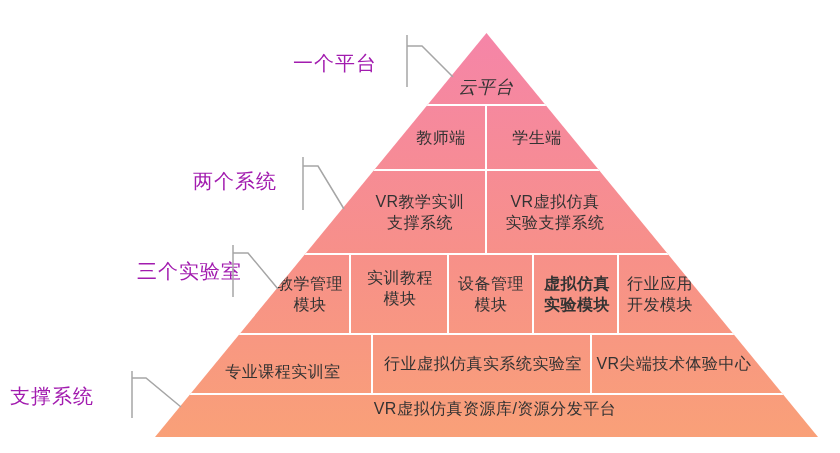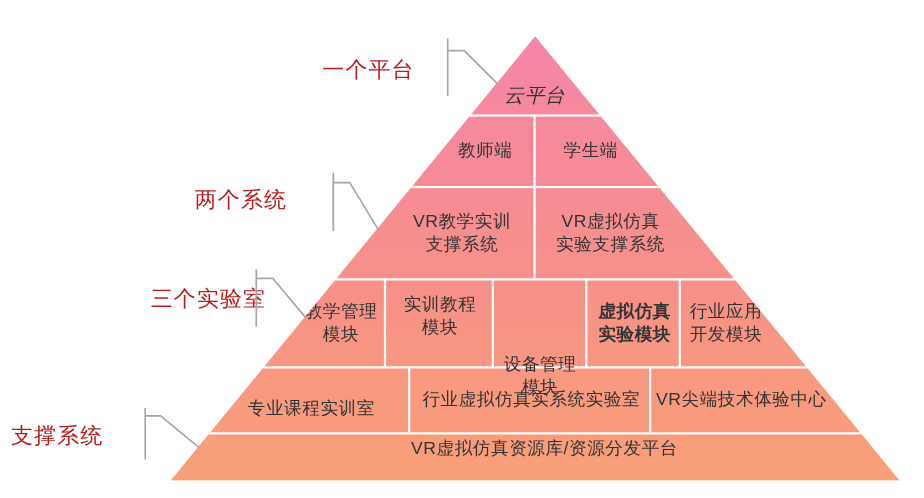--- a/index.html
+++ b/index.html
@@ -16,21 +16,21 @@
   .divider{position:absolute;background:#ffffff;}
   .divider.h{left:0;width:100%;height:2px;}
   .divider.v{width:2px;}
   .cell{
     position:absolute;display:flex;align-items:center;justify-content:center;
     text-align:center;white-space:pre-line;color:#333333;
     font-size:16px;line-height:21px;letter-spacing:0.5px;
   }
   .cell.big{font-size:18px;}
   .side-label{
-    position:absolute;color:#b91c1c;font-size:20px;letter-spacing:1px;
+    position:absolute;color:#a21caf;font-size:20px;letter-spacing:1px;
     white-space:nowrap;
     font-family:Liberation Mono, monospace;
   }
   .callouts{position:absolute;left:0;top:0;width:840px;height:453px;pointer-events:none;}
 </style>
 </head>
 <body>
 
 <div class="stage">
 
@@ -57,36 +57,36 @@
 
     <div class="cell" style="left:190px;top:137px;width:150px;height:83px;">VR教学实训
 支撑系统</div>
     <div class="cell" style="left:325px;top:137px;width:150px;height:83px;">VR虚拟仿真
 实验支撑系统</div>
 
     <div class="cell" style="left:109px;top:221px;width:92px;height:79px;">教学管理
 模块</div>
     <div class="cell" style="left:199px;top:221px;width:92px;height:67px;">实训教程
 模块</div>
-    <div class="cell" style="left:290px;top:221px;width:92px;height:79px;margin-top:48px;">设备管理
+    <div class="cell" style="left:290px;top:221px;width:92px;height:79px;">设备管理
 模块</div>
     <div class="cell" style="left:376px;top:221px;width:92px;height:79px;font-weight:bold;">虚拟仿真
 实验模块</div>
     <div class="cell" style="left:459px;top:221px;width:92px;height:79px;">行业应用
 开发模块</div>
 
     <div class="cell" style="left:38px;top:301px;width:180px;height:75px;">专业课程实训室</div>
     <div class="cell" style="left:218px;top:301px;width:220px;height:59px;">行业虚拟仿真实系统实验室</div>
     <div class="cell" style="left:419px;top:301px;width:200px;height:59px;">VR尖端技术体验中心</div>
 
     <div class="cell" style="left:190px;top:361px;width:300px;height:28px;">VR虚拟仿真资源库/资源分发平台</div>
   </div>
 
   <div class="side-label" style="left:293px;top:50px;">一个平台</div>
-  <div class="side-label" style="left:177px;top:168px;">两个系统</div>
+  <div class="side-label" style="left:193px;top:168px;">两个系统</div>
   <div class="side-label" style="left:101px;top:258px;margin-left:36px;">三个实验室</div>
   <div class="side-label" style="left:10px;top:383px;">支撑系统</div>
 
   <svg class="callouts" viewBox="0 0 840 453">
     <g stroke="#a6a6a6" stroke-width="1.5" fill="none">
       <path d="M407 87 L407 35 M407 46 L422 46 L453 77"></path>
       <path d="M303 210 L303 157 M303 166 L318 166 L344 209"></path>
       <path d="M233 297 L233 245 M233 253 L248 253 L278 289"></path>
       <path d="M132 418 L132 371 M132 378 L146 378 L181 407"></path>
     </g>

